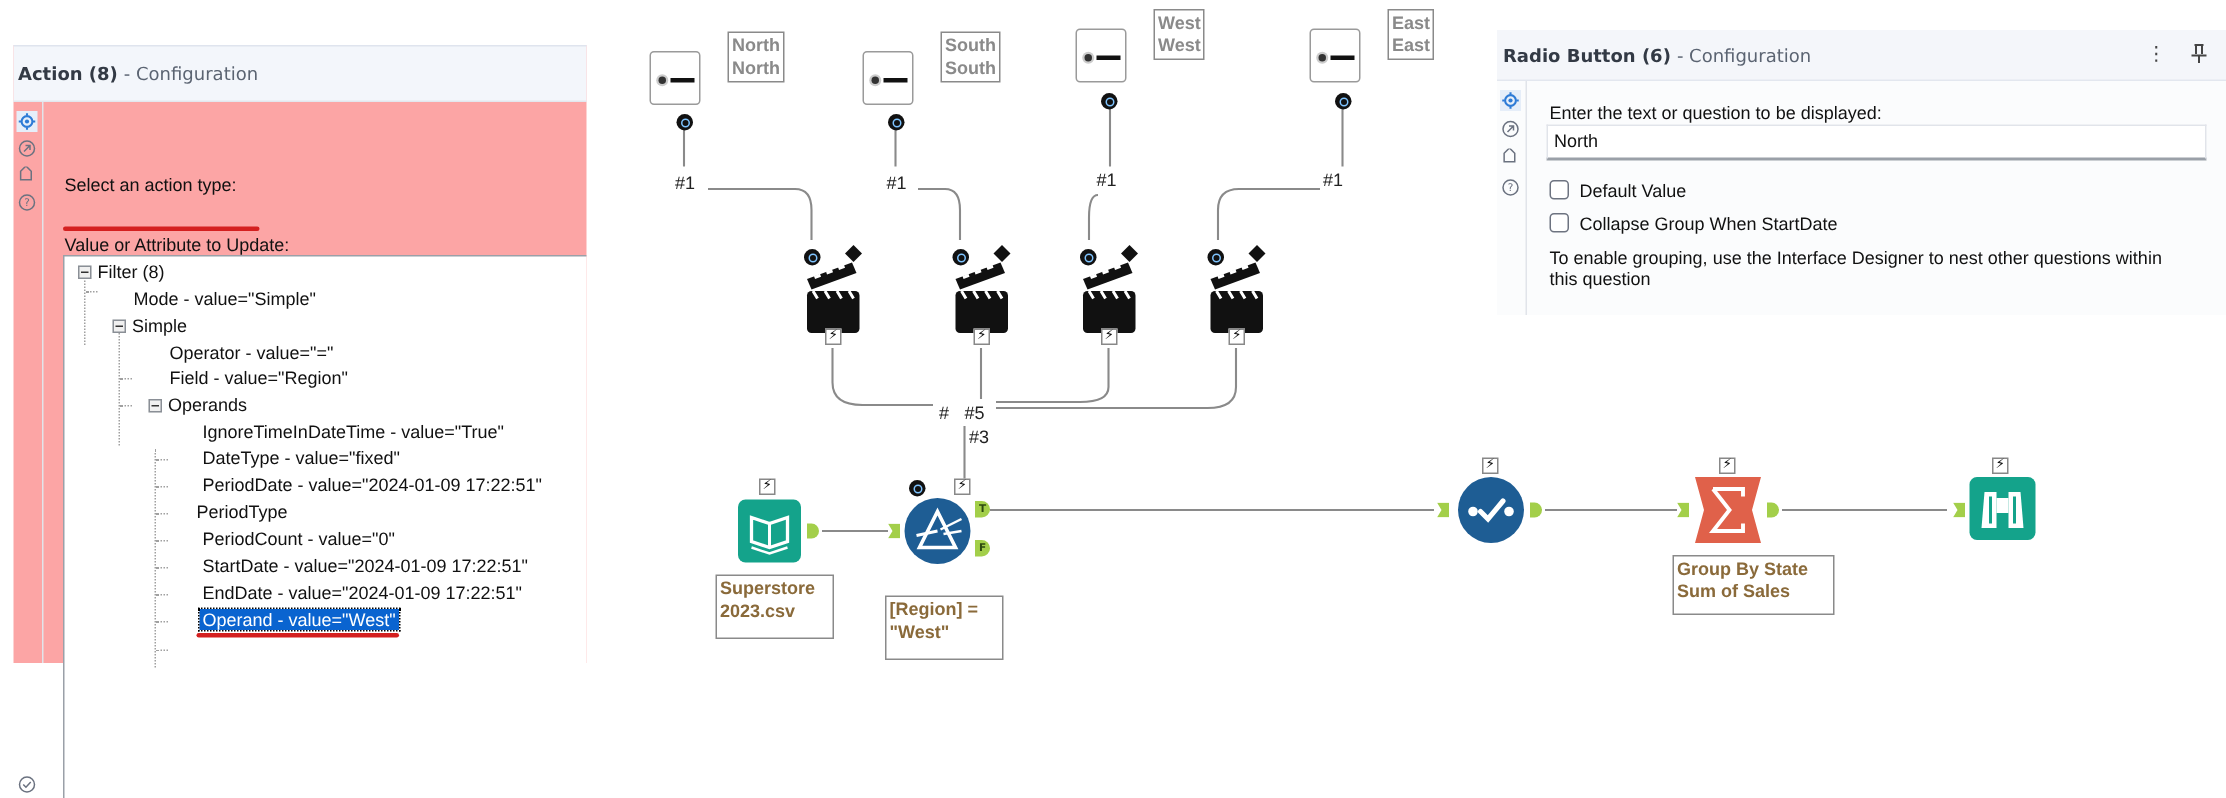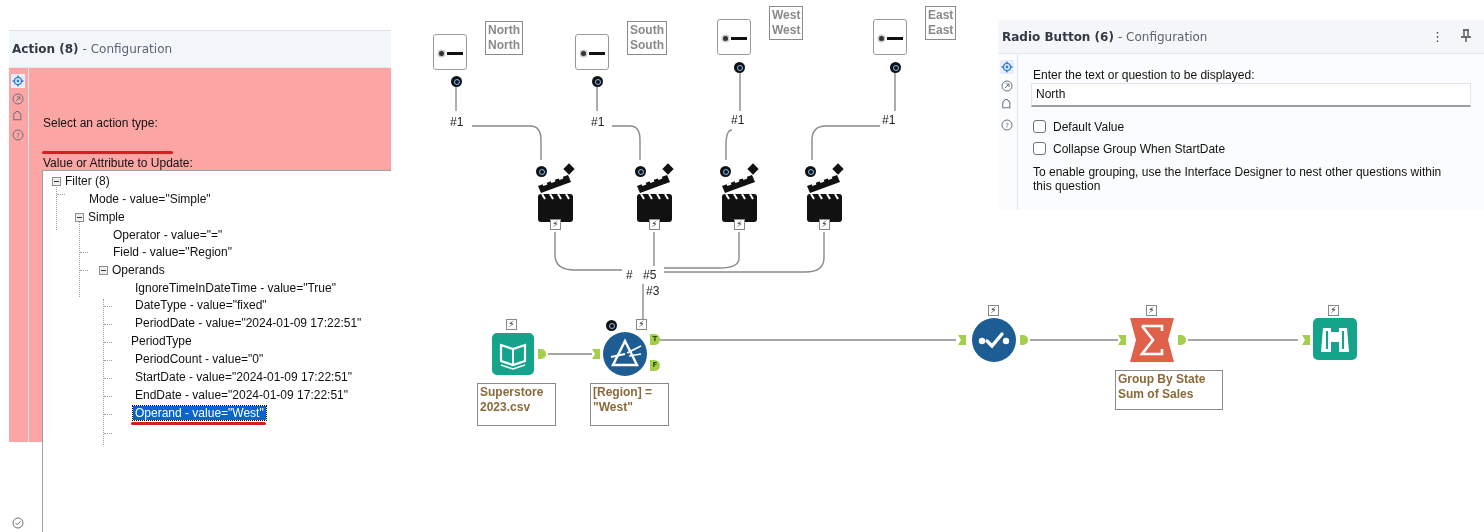--- a/index.html
+++ b/index.html
@@ -295,21 +295,21 @@
   <div class="tool" style="left:603px; top:332px; width:44px; height:44px; background:#1e5d94; border-radius:50%">
     <svg width="44" height="44">
         <path d="M22 9 L34 33 H10 Z" fill="none" stroke="#fff" stroke-width="2.4"></path>
         <line x1="8" y1="25" x2="22" y2="22" stroke="#fff" stroke-width="2"></line>
         <line x1="24" y1="21" x2="38" y2="14" stroke="#fff" stroke-width="1.6"></line>
         <line x1="26" y1="24" x2="38" y2="22" stroke="#fff" stroke-width="1.6"></line>
       </svg>
   </div>
   <div class="port lbl" style="left:650px; top:334px">T</div>
   <div class="port lbl" style="left:650px; top:360px">F</div>
-  <div class="anno" style="left:590px; top:383px; width:79px; height:43px">
+  <div class="anno" style="left:590px; top:397px; width:79px; height:43px">
       <div>[Region] =</div>
       <div>"West"</div>
     </div>
 
   <div class="port in" style="left:958px; top:335px"></div>
   <div class="bolt" style="left:988px; top:305px">⚡</div>
   <div class="tool" style="left:972px; top:318px; width:44px; height:44px; background:#1e5d94; border-radius:50%">
     <svg width="44" height="44">
         <circle cx="10" cy="23" r="3.2" fill="#fff"></circle>
         <circle cx="34" cy="23" r="3.2" fill="#fff"></circle>

